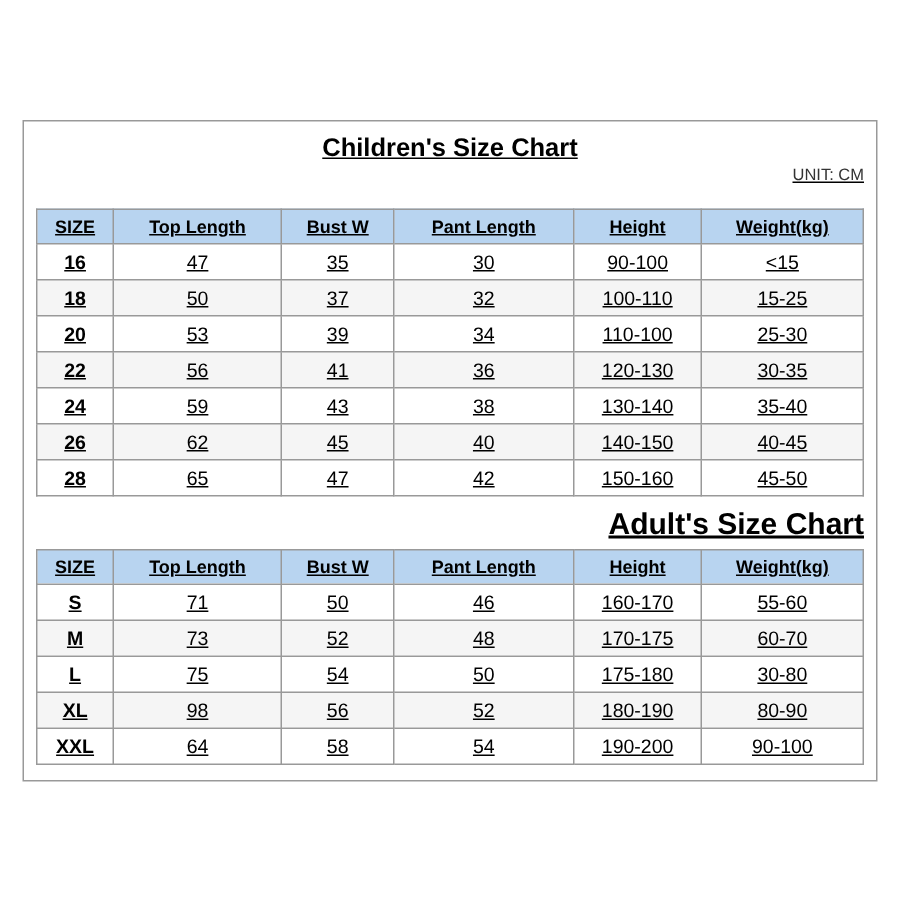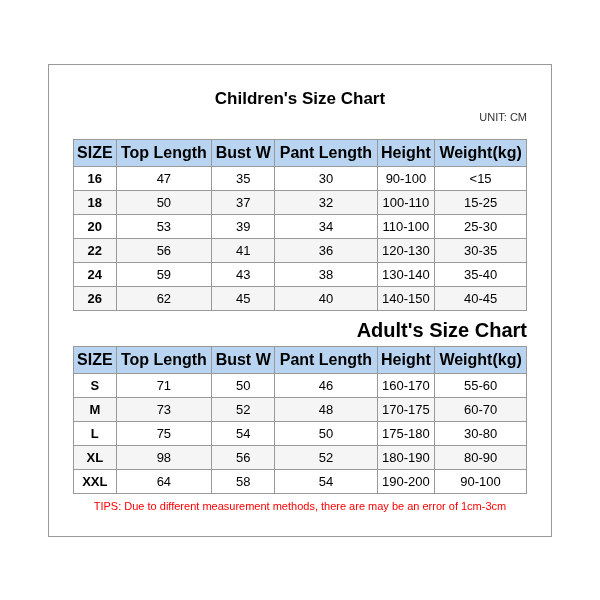--- a/index.html
+++ b/index.html
@@ -7,23 +7,24 @@
       width: 600px;
       height: 600px;
       background: #fff;
       font-family: Arial, sans-serif;
       font-size: 13px;
       display: flex;
       align-items: center;
       justify-content: center;
     }
     .container {
-      width: 504px;
+      width: 570px;
       border: 1px solid #999;
-      padding: 24px;
+      padding: 8px;
+      text-decoration: underline;
     }
     .main-title {
       text-align: center;
       font-size: 17px;
       font-weight: bold;
       margin-bottom: 2px;
     }
     .unit-label {
       text-align: right;
       font-size: 11px;
@@ -36,21 +37,21 @@
       margin-bottom: 2px;
     }
     th, td {
       border: 1px solid #999;
       text-align: center;
       padding: 4px 2px;
     }
     thead th {
       background-color: #b8d4f0;
       font-weight: bold;
-      font-size: 16px;
+      font-size: 12px;
     }
     tbody tr:nth-child(even) {
       background-color: #f5f5f5;
     }
     tbody tr:nth-child(odd) {
       background-color: #fff;
     }
     tbody td:first-child {
       font-weight: bold;
     }
@@ -127,20 +128,28 @@
           <td>35-40</td>
         </tr>
         <tr>
           <td>26</td>
           <td>62</td>
           <td>45</td>
           <td>40</td>
           <td>140-150</td>
           <td>40-45</td>
         </tr>
+        <tr>
+          <td>28</td>
+          <td>65</td>
+          <td>47</td>
+          <td>42</td>
+          <td>150-160</td>
+          <td>45-50</td>
+        </tr>
       </tbody>
   </table>
 
   <div class="section-title">Adult's Size Chart</div>
 
   <table>
     <thead>
       <tr id="adult-header-row">
           <th>SIZE</th>
           <th>Top Length</th>
@@ -187,14 +196,13 @@
           <td>XXL</td>
           <td>64</td>
           <td>58</td>
           <td>54</td>
           <td>190-200</td>
           <td>90-100</td>
         </tr>
       </tbody>
   </table>
 
-  <div class="tips">TIPS: Due to different measurement methods, there are may be an error of 1cm-3cm</div>
 </div>
 
 </body></html>

